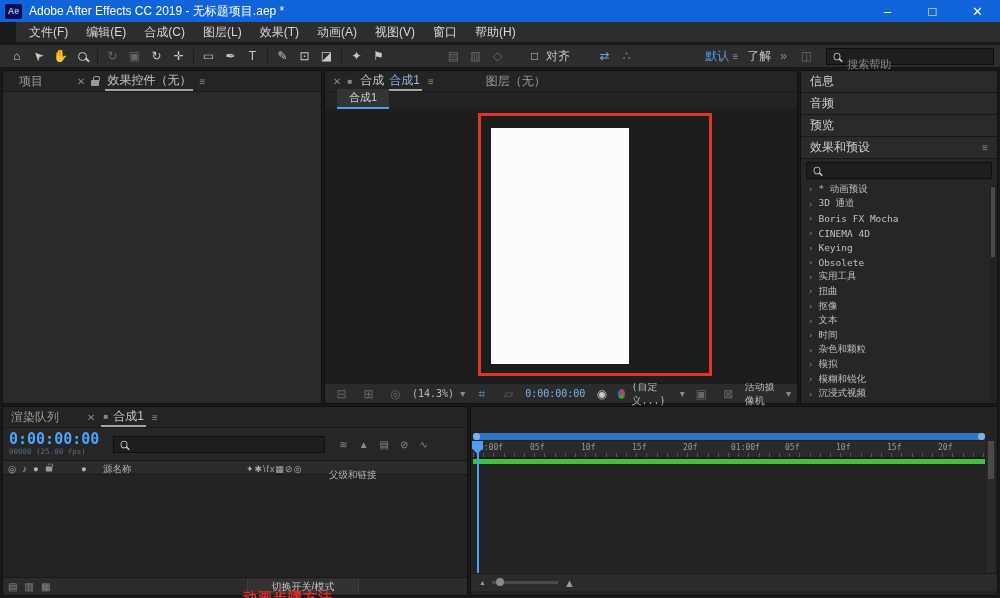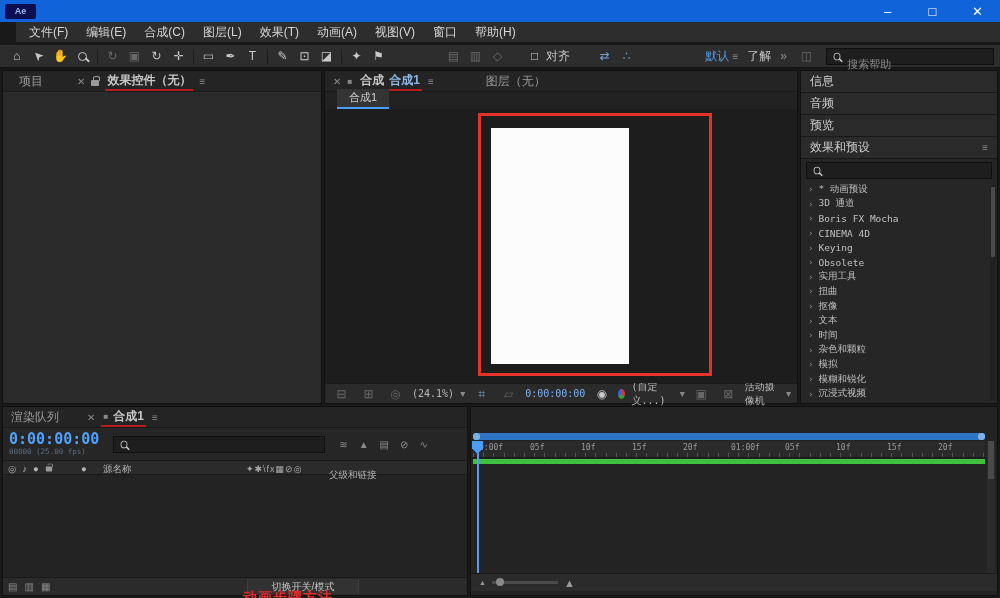--- a/index.html
+++ b/index.html
@@ -7,21 +7,21 @@
   #app {
     position:relative; width:1000px; height:598px; overflow:hidden;
     background:#191919; color:#c6c6c6;
     font-family:"Liberation Sans", sans-serif; font-size:12px;
   }
   .abs { position:absolute; }
 
   
   .titlebar { left:0; top:0; width:1000px; height:22px; background:#1063d8;
     display:flex; align-items:center; color:#fff; }
-  .app-badge { width:31px; height:15px; margin:0 7px 0 5px; background:#0d0d52;
+  .app-badge { width:17px; height:15px; margin:0 7px 0 5px; background:#0d0d52;
     color:#9db9f3; font-size:9px; font-weight:bold; display:grid; place-items:center;
     border-radius:2px; }
   .titlebar-title { font-size:12px; }
   .win-controls { margin-left:auto; display:flex; height:100%; }
   .win-btn { width:45px; height:100%; display:grid; place-items:center; font-size:13px; }
 
   
   .menubar { left:16px; top:22px; width:1000px; height:21px; background:#2d2d2d;
     border-bottom:1px solid #161616; display:flex; align-items:center; padding-left:4px; }
   .menu-item { padding:0 9px; color:#d6d6d6; }
@@ -46,21 +46,21 @@
   .searchbox input { background:transparent; border:none; outline:none; color:#bbb;
     font-size:11px; width:100%; font-family:"Liberation Sans",sans-serif;margin-top:16px; }
   .searchbox input::placeholder { color:#8a8a8a; }
 
   
   .panel { background:#2a2a2a; border:1px solid #101010; }
   .panel-tabs { height:21px; background:#242424; border-bottom:1px solid #1a1a1a;
     display:flex; align-items:center; padding:0 8px; gap:6px; font-size:12px; }
   .tab-dim { color:#9a9a9a;text-align:right; }
   .tab-active-wrap { display:flex; align-items:center; gap:5px; height:100%;
-    border-bottom:2px solid #b91c1c; padding:0 2px;font-weight:bold; }
+    border-bottom:2px solid #a3a3a3; padding:0 2px; }
   .tab-name-hl { color:#8db8e8; }
   .icon-dim { color:#8a8a8a; font-size:10px; }
   .icon-sq { color:#8a8a8a; font-size:8px; }
   .lock { position:relative; width:8px; height:6px; background:#9a9a9a; border-radius:1px; margin-top:3px; }
   .lock::before { content:""; position:absolute; top:-4px; left:1.5px; width:5px; height:4px;
     border:1px solid #9a9a9a; border-bottom:none; border-radius:2.5px 2.5px 0 0; }
 
   
   .left-panel { left:2px; top:70px; width:320px; height:334px; }
 
@@ -141,20 +141,21 @@
     letter-spacing:1px; }
   .switches { font-size:9px; letter-spacing:1px; color:#a8a8a8; }
 </style>
 </head>
 <body>
 
 <div id="app">
 
   <div class="abs titlebar">
     <span class="app-badge">Ae</span>
+    <span class="titlebar-title">Adobe After Effects CC 2019 - 无标题项目.aep *</span>
     <span class="win-controls">
       <span class="win-btn">–</span>
       <span class="win-btn">□</span>
       <span class="win-btn">✕</span>
     </span>
   </div>
 
   <div class="abs menubar">
     <span class="menu-item">文件(F)</span>
     <span class="menu-item">编辑(E)</span>
@@ -243,21 +244,21 @@
       <span class="viewer-chip">合成1</span>
     </div>
     <div class="viewer">
       <div class="comp-white"></div>
       <div class="red-box"></div>
     </div>
     <div class="comp-footer">
       <span class="tool dim">⊟</span>
       <span class="tool dim">⊞</span>
       <span class="tool dim">◎</span>
-      <span class="num">(24.1%)</span>
+      <span class="num">(14.3%)</span>
       <span class="icon-dim">▾</span>
       <span class="tool blue">⌗</span>
       <span class="tool dim">▱</span>
       <span class="num footer-tc">0:00:00:00</span>
       <span class="tool">◉</span>
       <span class="ball"></span>
       <span class="num">(自定义...)</span>
       <span class="icon-dim">▾</span>
       <span class="tool dim">▣</span>
       <span class="tool dim">⊠</span>

